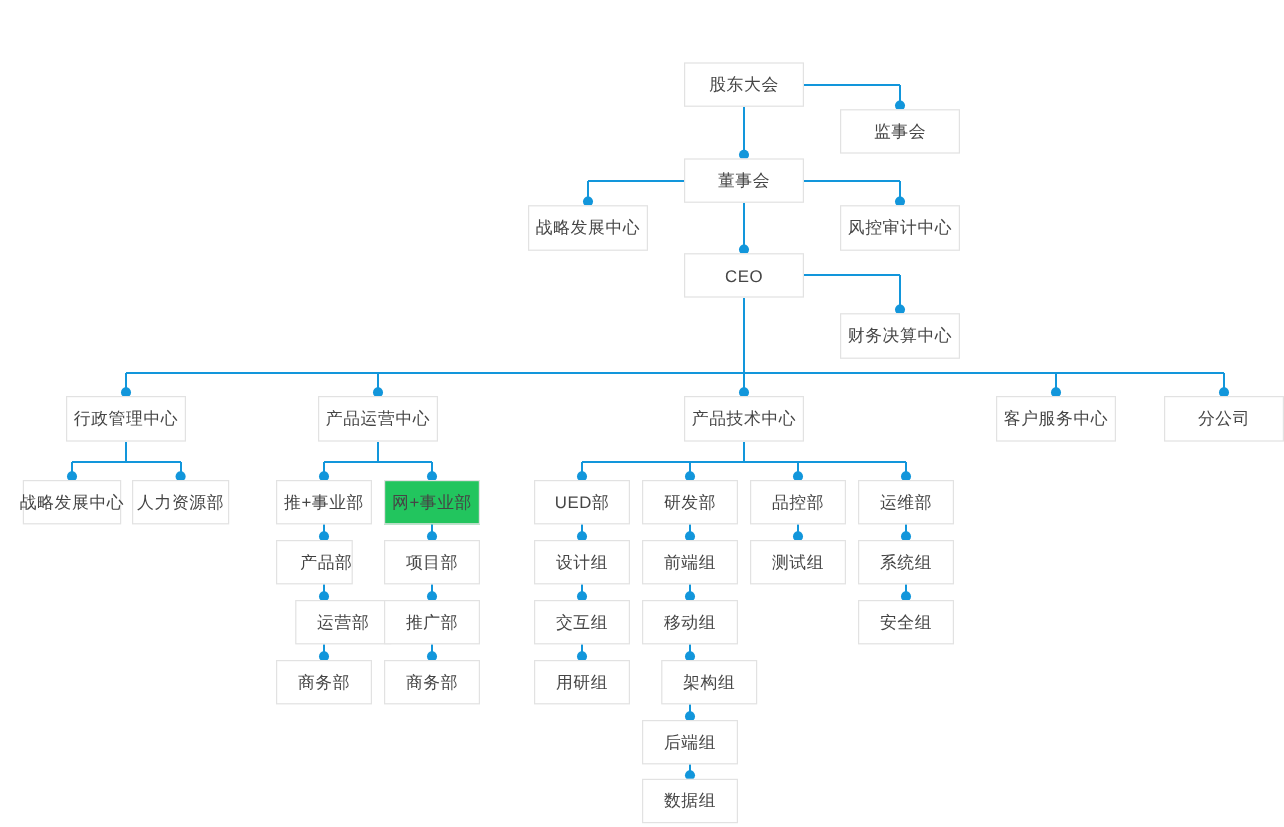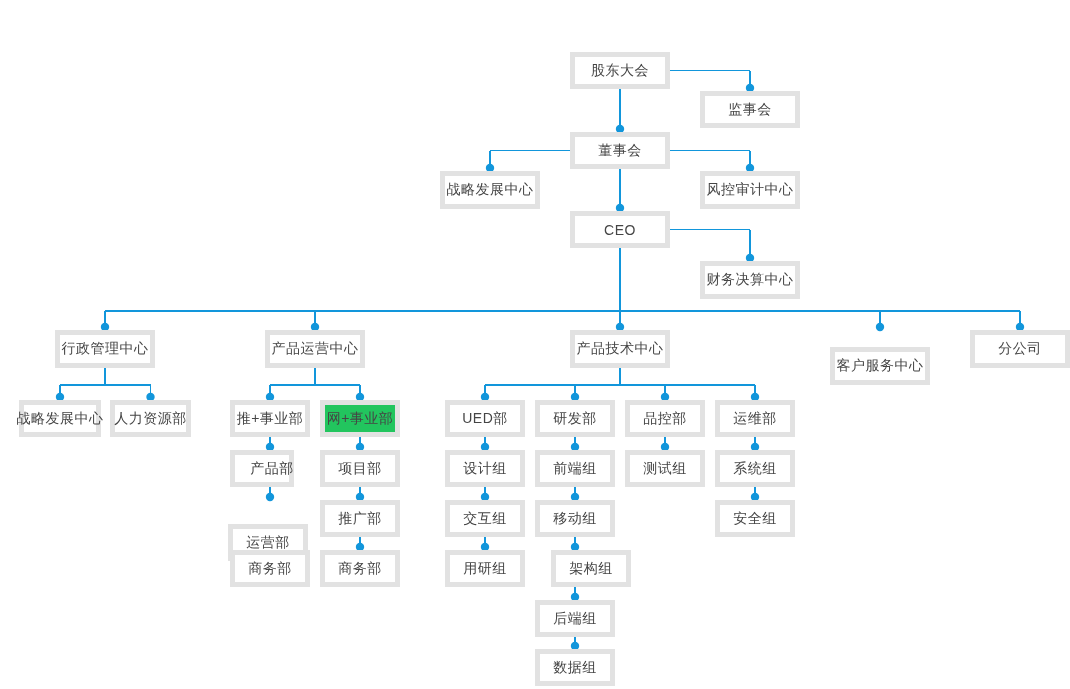--- a/index.html
+++ b/index.html
@@ -13,21 +13,21 @@
   }
   .connector-svg {
     position: absolute;
     left: 0; top: 0;
     width: 1070px; height: 689px;
   }
   .node {
     position: absolute;
     box-sizing: border-box;
     background: #ffffff;
-    border: 5px solid #c4b5fd;
+    border: 1px solid #c4b5fd;
     display: flex;
     align-items: center;
     justify-content: center;
     font-size: 14px;
     letter-spacing: 0.5px;
     white-space: nowrap;
   }
 </style>
 </head>
 <body>
@@ -143,21 +143,21 @@
       </div>
       <div class="node" style="left: 55px; top: 330px; width: 100px; height: 38px; border-color: rgb(226, 226, 226); background: rgb(255, 255, 255); color: rgb(69, 69, 69);">
         <span>行政管理中心</span>
       </div>
       <div class="node" style="left: 265px; top: 330px; width: 100px; height: 38px; border-color: rgb(226, 226, 226); background: rgb(255, 255, 255); color: rgb(69, 69, 69);">
         <span>产品运营中心</span>
       </div>
       <div class="node" style="left: 570px; top: 330px; width: 100px; height: 38px; border-color: rgb(226, 226, 226); background: rgb(255, 255, 255); color: rgb(69, 69, 69);">
         <span>产品技术中心</span>
       </div>
-      <div class="node" style="left: 830px; top: 347px; width: 100px; height: 38px; border-color: rgb(226, 226, 226); background: rgb(255, 255, 255); color: rgb(69, 69, 69);">
+      <div class="node" style="left: 830px; top: 330px; width: 100px; height: 38px; border-color: rgb(226, 226, 226); background: rgb(255, 255, 255); color: rgb(69, 69, 69);">
         <span>客户服务中心</span>
       </div>
       <div class="node" style="left: 970px; top: 330px; width: 100px; height: 38px; border-color: rgb(226, 226, 226); background: rgb(255, 255, 255); color: rgb(69, 69, 69);">
         <span>分公司</span>
       </div>
       <div class="node" style="left: 19px; top: 400px; width: 82px; height: 37px; border-color: rgb(226, 226, 226); background: rgb(255, 255, 255); color: rgb(69, 69, 69);">
         <span>战略发展中心</span>
       </div>
       <div class="node" style="left: 110px; top: 400px; width: 81px; height: 37px; border-color: rgb(226, 226, 226); background: rgb(255, 255, 255); color: rgb(69, 69, 69);">
         <span>人力资源部</span>
@@ -167,21 +167,21 @@
       </div>
       <div class="node" style="left: 320px; top: 400px; width: 80px; height: 37px; border-color: rgb(226, 226, 226); background: #22c55e; color: rgb(69, 69, 69);">
         <span>网+事业部</span>
       </div>
       <div class="node" style="left: 230px; top: 450px; width: 64px; height: 37px; border-color: rgb(226, 226, 226); background: rgb(255, 255, 255); color: #404040; padding-left: 20px;">
         <span>产品部</span>
       </div>
       <div class="node" style="left: 320px; top: 450px; width: 80px; height: 37px; border-color: rgb(226, 226, 226); background: rgb(255, 255, 255); color: rgb(69, 69, 69);">
         <span>项目部</span>
       </div>
-      <div class="node" style="left: 228px; top: 500px; width: 80px; height: 37px; border-color: rgb(226, 226, 226); background: rgb(255, 255, 255); color: rgb(69, 69, 69); margin-top: 24px;">
+      <div class="node" style="left: 246px; top: 500px; width: 80px; height: 37px; border-color: rgb(226, 226, 226); background: rgb(255, 255, 255); color: rgb(69, 69, 69);">
         <span>运营部</span>
       </div>
       <div class="node" style="left: 320px; top: 500px; width: 80px; height: 37px; border-color: rgb(226, 226, 226); background: rgb(255, 255, 255); color: rgb(69, 69, 69);">
         <span>推广部</span>
       </div>
       <div class="node" style="left: 230px; top: 550px; width: 80px; height: 37px; border-color: rgb(226, 226, 226); background: rgb(255, 255, 255); color: rgb(69, 69, 69);">
         <span>商务部</span>
       </div>
       <div class="node" style="left: 320px; top: 550px; width: 80px; height: 37px; border-color: rgb(226, 226, 226); background: rgb(255, 255, 255); color: rgb(69, 69, 69);">
         <span>商务部</span>

